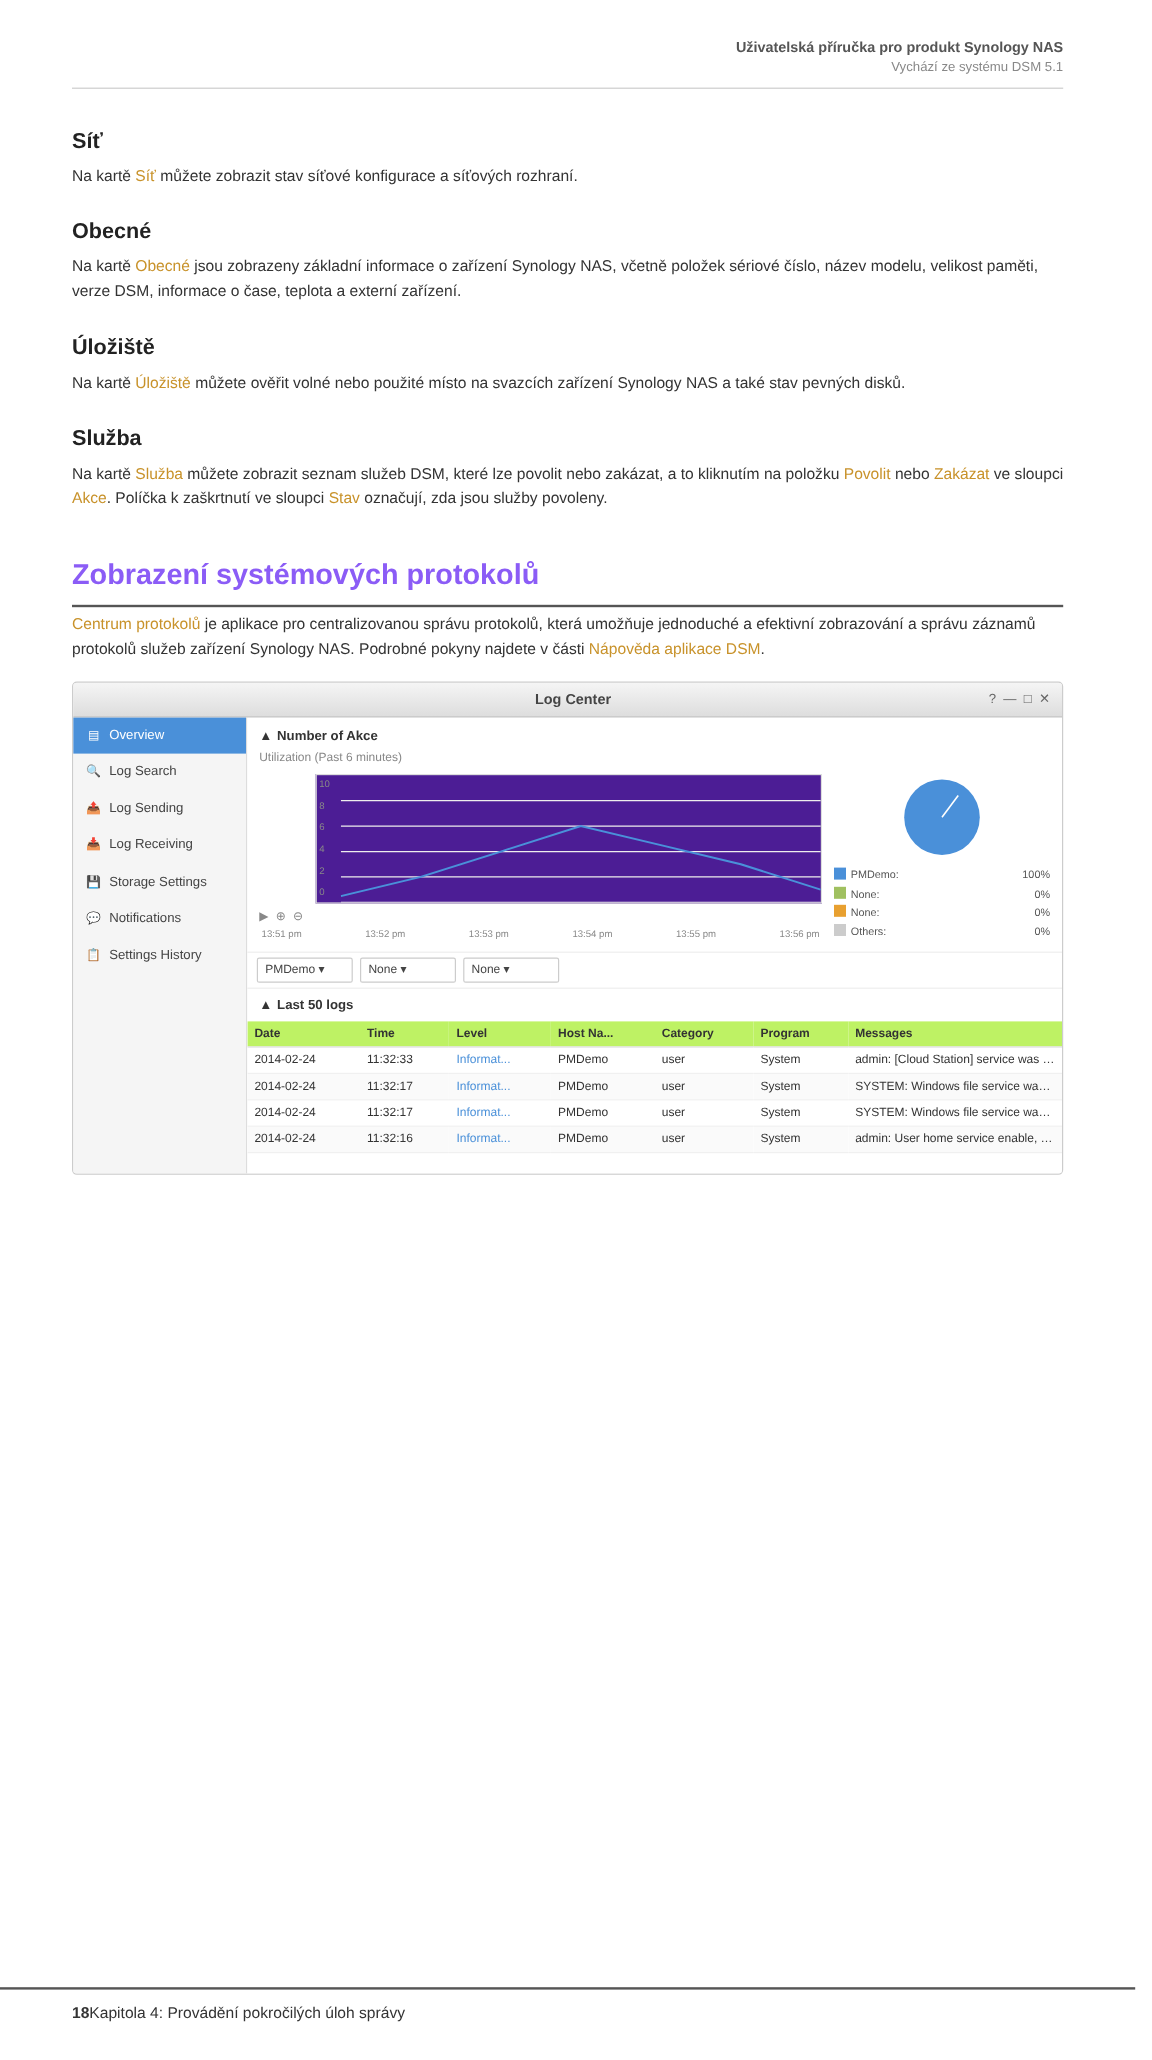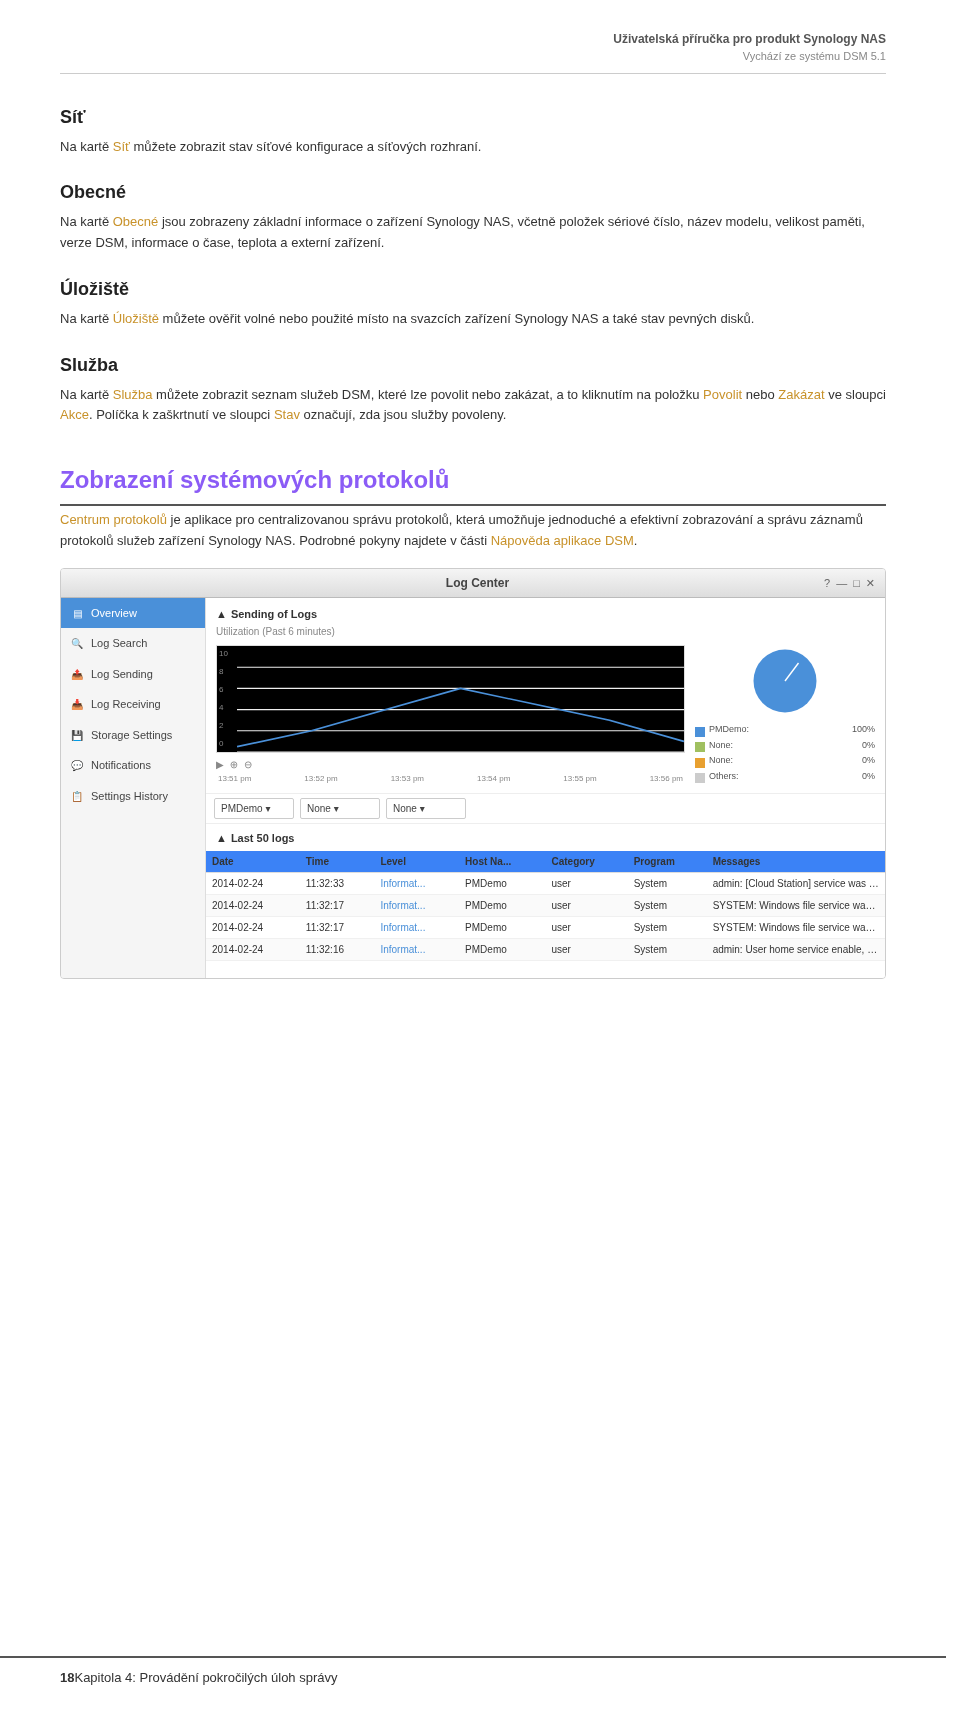--- a/index.html
+++ b/index.html
@@ -187,21 +187,21 @@
       height: 80px;
       margin-bottom: 6px;
     }
     .lc-legend {
       font-size: 9px;
       color: #555;
       width: 100%;
     }
     .lc-legend-item {
       display: flex;
-      align-items: flex-end;
+      align-items: flex-start;
       gap: 4px;
       margin-bottom: 2px;
       justify-content: space-between;
     }
     .legend-color {
       width: 10px;
       height: 10px;
       flex-shrink: 0;
     }
     .legend-label {
@@ -243,21 +243,21 @@
     .lc-logs-table {
       flex: 1;
       overflow: auto;
     }
     table.logs-table {
       width: 100%;
       border-collapse: collapse;
       font-size: 10px;
     }
     table.logs-table thead tr {
-      background: #3b82f6;
+      background: #bef264;
     }
     table.logs-table th {
       padding: 3px 6px;
       text-align: left;
       font-weight: bold;
       border-bottom: 1px solid #ddd;
       color: #333;
       white-space: nowrap;
     }
     table.logs-table td {
@@ -406,27 +406,27 @@
             <span class="icon">📋</span>
             <span>Settings History</span>
           </div>
         </div>
 
         <div class="lc-main">
 
           <div class="lc-chart-section">
             <div class="lc-chart-title">
               <span>▲</span>
-              <span>Sending of Logs</span>
+              <span>Number of Akce</span>
             </div>
             <div class="lc-chart-subtitle">Utilization (Past 6 minutes)</div>
             <div class="lc-chart-area">
 
               <div style="flex:1; display:flex; flex-direction:column;">
-                <div style="position:relative; flex:1; border:1px solid #ddd; background:#000000; min-height:100px;">
+                <div style="position:relative; flex:1; border:1px solid #ddd; background:#4c1d95; min-height:100px;margin-left:47px;">
                   <div class="chart-y-labels">
                     <span>10</span>
                       <span>8</span>
                       <span>6</span>
                       <span>4</span>
                       <span>2</span>
                       <span>0</span>
                   </div>
                   <svg style="position:absolute;left:20px;top:0;right:0;bottom:0;width:calc(100% - 20px);height:100%;" viewBox="0 0 300 100" preserveAspectRatio="none">
                     <line x1="0" y1="100" x2="300" y2="100" stroke="#eee" stroke-width="1"></line>

